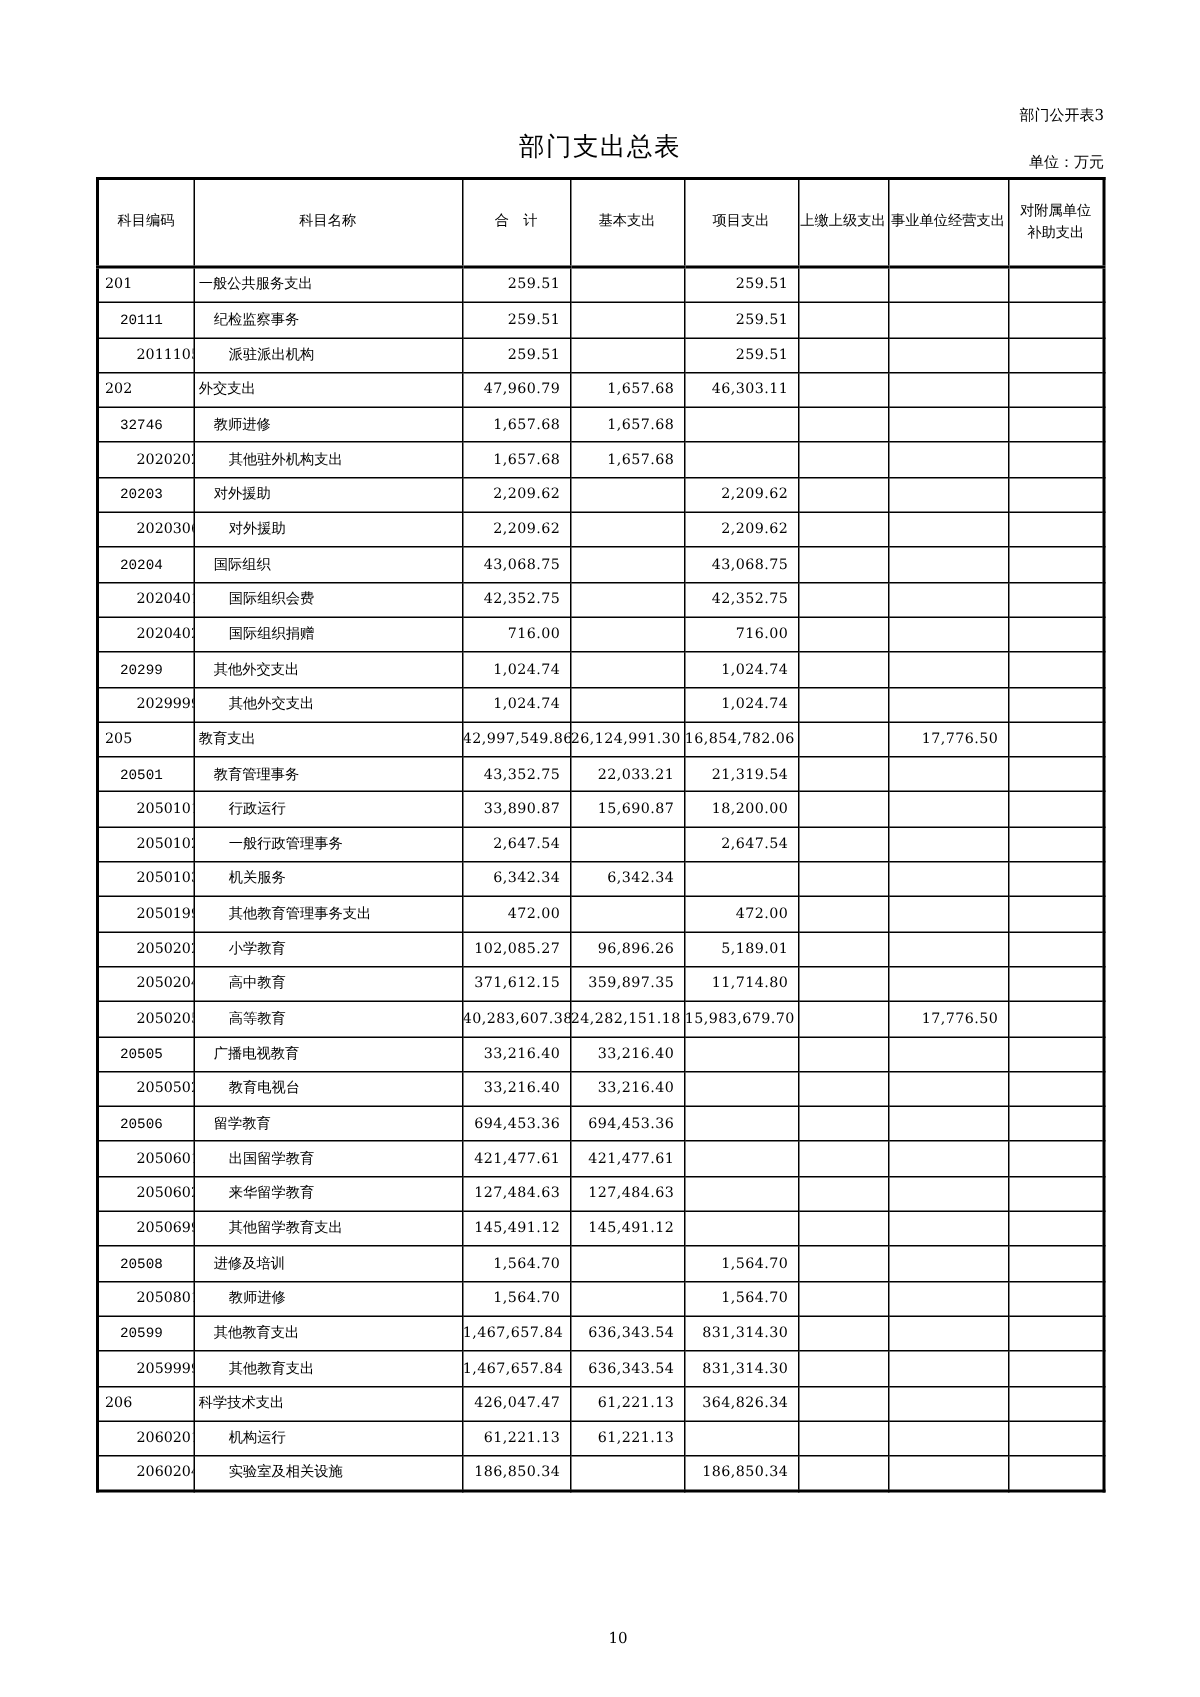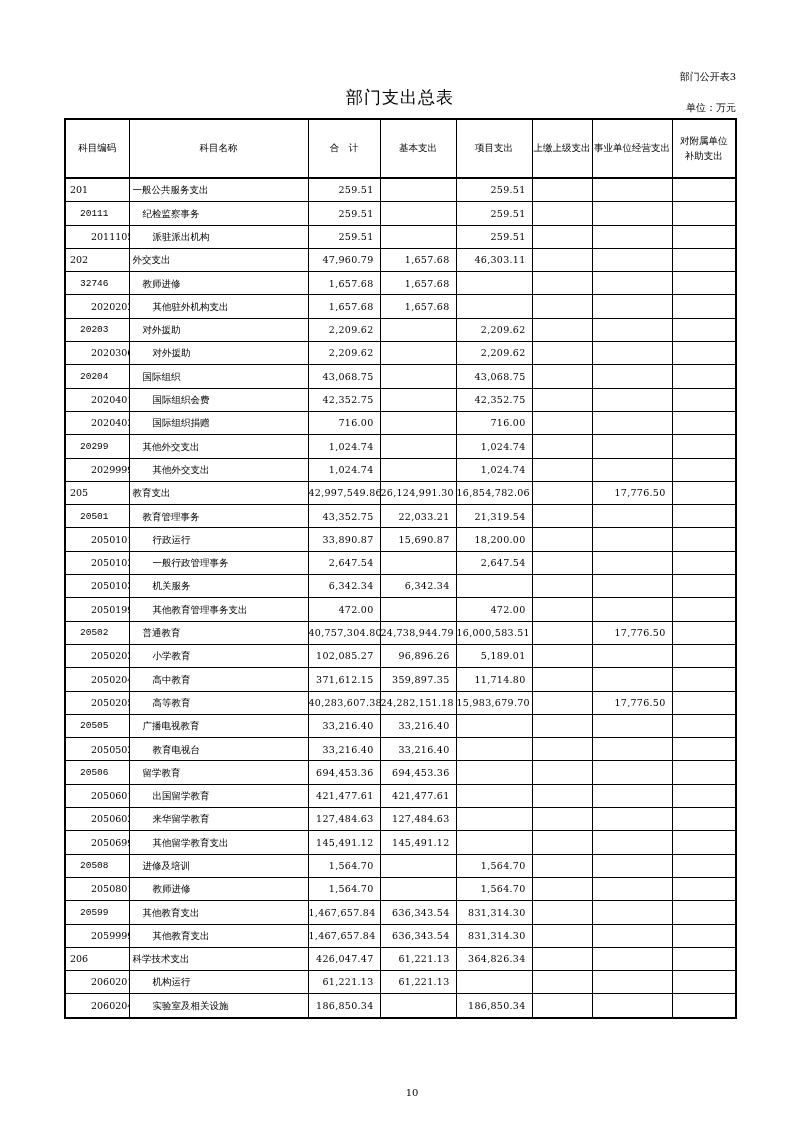--- a/index.html
+++ b/index.html
@@ -255,30 +255,20 @@
         <tr class="lvl3">
           <td class="code">2050199</td>
           <td class="name">其他教育管理事务支出</td>
           <td class="num">472.00</td>
           <td class="num"></td>
           <td class="num">472.00</td>
           <td class="num"></td>
           <td class="num"></td>
           <td class="num"></td>
         </tr>
-        <tr class="lvl2">
-          <td class="code">20502</td>
-          <td class="name">普通教育</td>
-          <td class="num">40,757,304.80</td>
-          <td class="num">24,738,944.79</td>
-          <td class="num">16,000,583.51</td>
-          <td class="num"></td>
-          <td class="num">17,776.50</td>
-          <td class="num"></td>
-        </tr>
         <tr class="lvl3">
           <td class="code">2050202</td>
           <td class="name">小学教育</td>
           <td class="num">102,085.27</td>
           <td class="num">96,896.26</td>
           <td class="num">5,189.01</td>
           <td class="num"></td>
           <td class="num"></td>
           <td class="num"></td>
         </tr>

